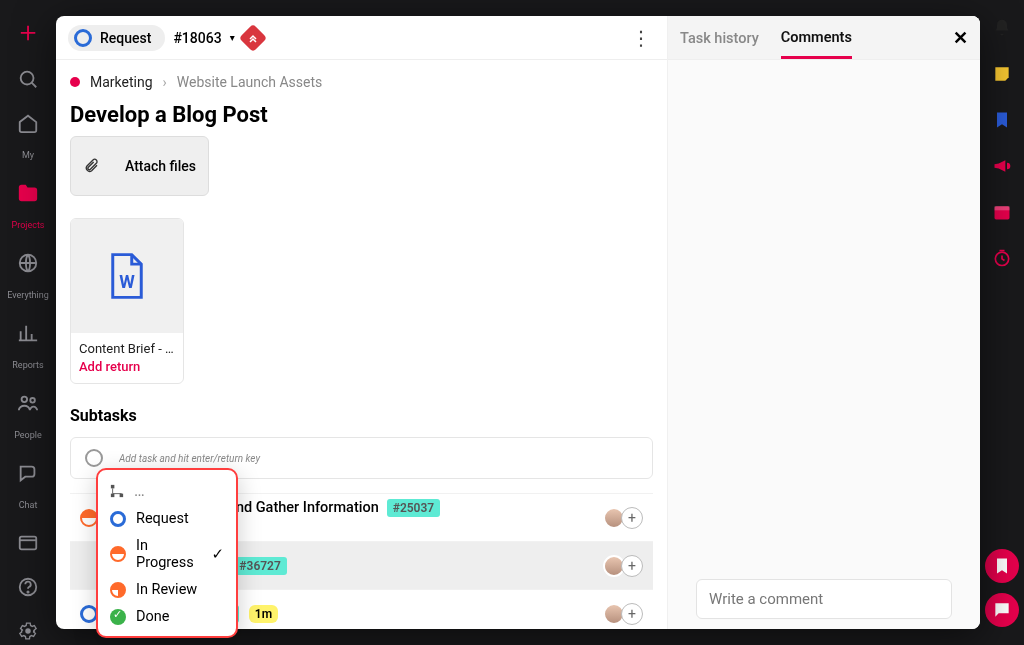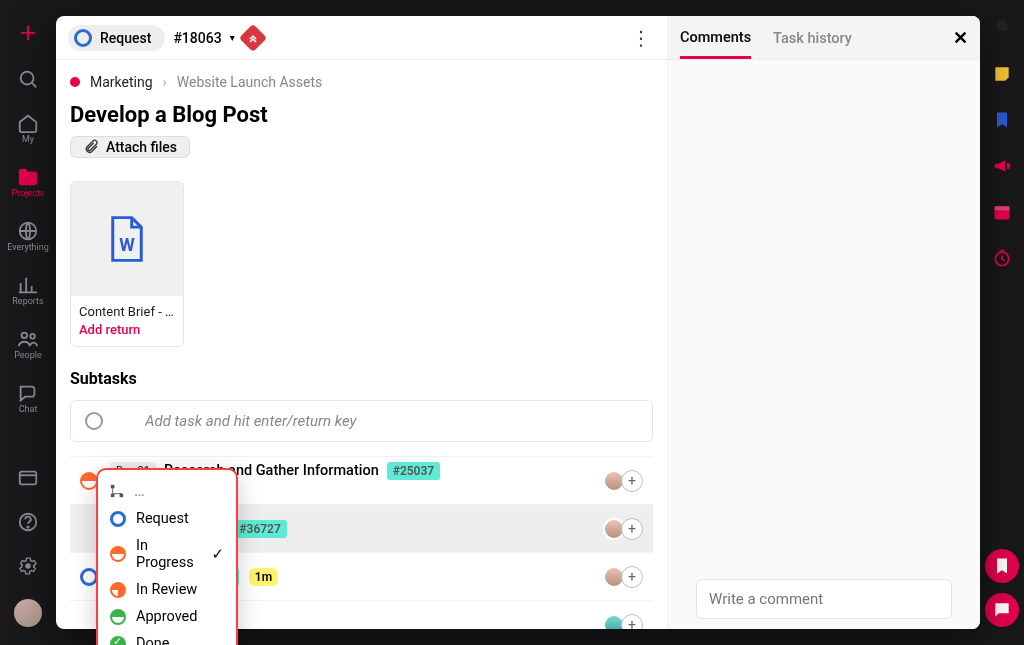--- a/index.html
+++ b/index.html
@@ -1,21 +1,21 @@
 <!DOCTYPE html>
 <html><head>
 <meta charset="utf-8">
 <style>
   * { box-sizing: border-box; margin:0; padding:0; font-family: -apple-system, BlinkMacSystemFont, "Segoe UI", Roboto, Helvetica, Arial, sans-serif; }
   body { width:1024px; height:645px; background:#19191b; overflow:hidden; position:relative; }
 
   
   .left-rail { position:absolute; top:0; left:0; width:56px; height:645px; background:#19191b; display:flex; flex-direction:column; align-items:center; padding-top:18px; gap:22px; }
   .left-rail .plus { color:#e6004c; font-size:28px; font-weight:300; line-height:1; }
-  .left-rail .item { color:#8c8c92; display:flex; flex-direction:column; align-items:center; font-size:9px; gap:0; cursor:pointer; }
+  .left-rail .item { color:#8c8c92; display:flex; flex-direction:column; align-items:center; font-size:9px; gap:16px; cursor:pointer; }
   .left-rail .item.active svg { stroke:#e6004c; fill:#e6004c; }
   .left-rail .item.active span { color:#e6004c; }
   .left-rail .item svg { width:22px; height:22px; }
   .left-rail .bottom { margin-top:auto; padding-bottom:18px; display:flex; flex-direction:column; align-items:center; gap:22px; }
   .avatar-small { width:28px; height:28px; border-radius:50%; background:linear-gradient(#caa,#a98); }
 
   .right-rail { position:absolute; top:0; right:0; width:44px; height:645px; background:#19191b; display:flex; flex-direction:column; align-items:center; padding-top:18px; gap:22px; }
   .right-rail svg { width:20px; height:20px; }
   .right-rail .floating { margin-top:auto; padding-bottom:18px; display:flex; flex-direction:column; gap:10px; }
   .fab { width:34px; height:34px; border-radius:50%; background:#e6004c; display:flex; align-items:center; justify-content:center; }
@@ -32,34 +32,34 @@
   .prio-badge { width:20px; height:20px; transform:rotate(45deg); border-radius:4px; background:#d9363e; display:flex; align-items:center; justify-content:center; }
   .prio-badge svg { transform:rotate(-45deg); width:12px; height:12px; }
   .kebab { margin-left:auto; font-size:20px; color:#444; cursor:pointer; padding:0 4px; letter-spacing:0; }
 
   .task-body { padding:14px 14px 8px 14px; flex:1 1 0; overflow:auto; }
   .crumbs { display:flex; align-items:center; gap:10px; font-size:14px; color:#222; margin-bottom:12px; }
   .crumbs .dot { width:10px; height:10px; border-radius:50%; background:#e6004c; }
   .crumbs .sep { color:#aaa; }
   .crumbs .last { color:#888; }
   h1.title { font-size:22px; font-weight:700; margin-bottom:9px; }
-  .attach-btn { display:inline-flex; align-items:center; gap:7px; border:1px solid #ddd; border-radius:6px; padding:2px 12px; font-size:14px; cursor:pointer; font-weight:500; }
+  .attach-btn { display:inline-flex; align-items:center; gap:26px; border:1px solid #ddd; border-radius:6px; padding:21px 12px; font-size:14px; cursor:pointer; font-weight:500; }
 
   .file-card { margin-top:22px; width:114px; border:1px solid #e5e5e5; border-radius:6px; overflow:hidden; }
   .file-prev { height:114px; background:#f0f0f0; display:flex; align-items:center; justify-content:center; }
   .file-prev svg { width:38px; height:50px; }
   .file-meta { padding:7px 8px 8px 8px; font-size:13px; line-height:1.35; }
   .file-name { color:#222; white-space:nowrap; overflow:hidden; text-overflow:ellipsis; }
   .file-add  { color:#e6004c; cursor:pointer; font-weight:500; }
 
   .subtasks { margin-top:22px; }
   .subtasks h2 { font-size:16px; font-weight:700; margin-bottom:12px; }
   .add-row { border:1px solid #e5e5e5; border-radius:6px; height:42px; display:flex; align-items:center; gap:16px; padding:0 14px; }
   .add-row .ring2 { width:18px; height:18px; border-radius:50%; border:2px solid #999; }
-  .add-row input { border:none; outline:none; font-size:15px; flex:1; font-style:italic; color:#666;margin-left:26px; }
+  .add-row input { border:none; outline:none; font-size:10px; flex:1; font-style:italic; color:#666; }
   .add-row input::placeholder { color:#888; font-style:italic; }
 
   .rows { margin-top:14px; border-top:1px solid #f1f1f1; }
   .strow { position:relative; display:flex; align-items:center; height:48px; padding:0 10px 0 40px; gap:10px; border-bottom:1px solid #f1f1f1; }
   .strow.hover { background:#eeeeee; }
   .sicon { position:absolute; left:10px; width:18px; height:18px; border-radius:50%; }
   .sicon.orange  { background: conic-gradient(from -90deg, #ff6a2b 0 180deg, #fff 180deg 360deg); border:2px solid #ff6a2b; }
   .sicon.request { border:3px solid #2a6bd7; background:#fff; }
   .date-chip { font-size:11px; background:#eee; padding:2px 6px; border-radius:3px; }
   .strow .label { font-size:14.5px; font-weight:500; }
@@ -310,22 +310,22 @@
             </div>
           </div>
 
         </div>
       </div>
     </div>
   </div>
 
   <div class="comments-pane">
     <div class="tabs">
+      <div class="tab inactive">Task history</div>
       <div class="tab active">Comments</div>
-      <div class="tab inactive">Task history</div>
       <div class="close">✕</div>
     </div>
     <div class="cbody"></div>
     <div class="cinput">
       <div class="box">Write a comment</div>
     </div>
   </div>
 </div>
 
 <div class="status-menu">
@@ -345,20 +345,16 @@
   <div class="mrow">
     <span class="mdot prog"></span>
     <span>In Progress</span>
     <span class="check">✓</span>
   </div>
   <div class="mrow">
     <span class="mdot rev"></span>
     <span>In Review</span>
   </div>
   <div class="mrow">
-    <span class="mdot appr"></span>
-    <span>Approved</span>
-  </div>
-  <div class="mrow">
     <span class="mdot done"></span>
     <span>Done</span>
   </div>
 </div>
 
 </body></html>

